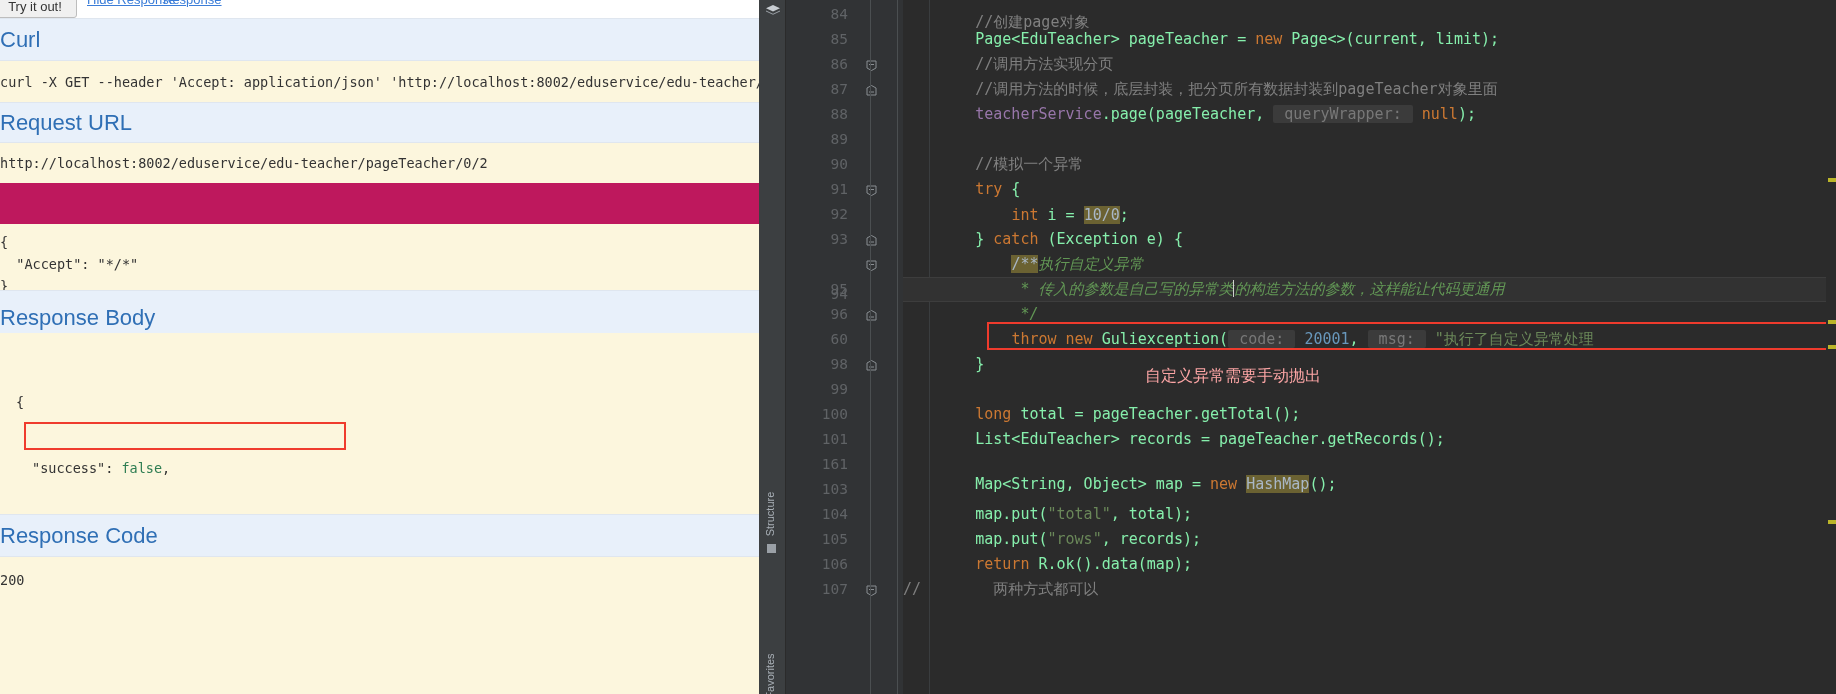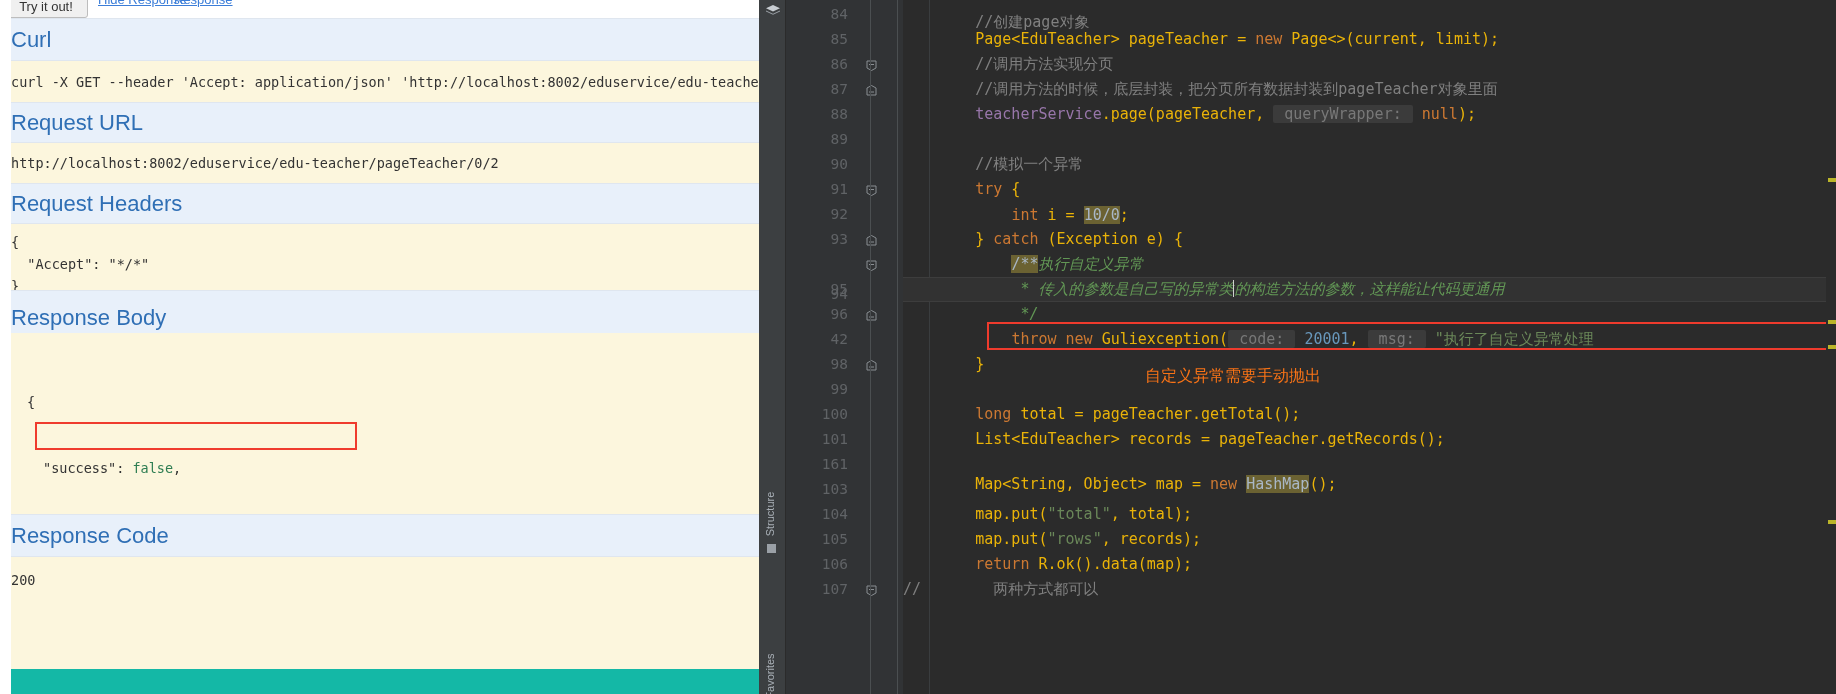--- a/index.html
+++ b/index.html
@@ -6,23 +6,23 @@
   html, body {
     width: 1836px; height: 694px;
     overflow: hidden;
     background: #ffffff;
     font-family: "Liberation Sans", sans-serif;
   }
   .page { position: relative; width: 1836px; height: 694px; }
 
   
   .swagger {
-    position: absolute; left: 11px; top: 0;
+    position: absolute; left: 0; top: 0;
     width: 759px; height: 694px;
-    background: #14b8a6;
+    background: #be185d;
     overflow: hidden;
   }
   .sw-tabs {
     position: absolute; left: 0; top: 0; width: 759px; height: 18px;
     background: #ffffff;
   }
   .try-btn {
     position: absolute; left: -7px; top: -16px;
     width: 84px; height: 34px;
     background: #f0f0f0;
@@ -165,28 +165,28 @@
     position: absolute; left: 0; width: 933px; height: 25px;
     background: #323232;
     border-top: 1px solid #3d3d3d;
     border-bottom: 1px solid #3d3d3d;
   }
   .k  { color: #cc7832; }       
   .cm { color: #808080; }       
   .jd { color: #629755; font-style: italic; } 
   .st { color: #6a8759; }       
   .nu { color: #6897bb; }       
-  .cl { color: #eab308; }
+  .cl { color: #86efac; }
   .fld{ color: #9876aa; }       
   .hint {
     color: #787878; background: #3b3b3b;
     border-radius: 2px; padding: 0 2px;
   }
   .srch { background: #6b6232; color: #a9b7c6; }
-  .annot-green { color: #f97316; font-family: "Liberation Sans", sans-serif; font-size: 16px; }
+  .annot-green { color: #fca5a5; font-family: "Liberation Sans", sans-serif; font-size: 16px; }
   .caret {
     display: inline-block; width: 1px; height: 17px;
     background: #d0d0d0; vertical-align: -3px;
   }
   .stripe {
     position: absolute; right: 0; width: 8px; height: 4px;
   }
   .scrollbar-col {
     position: absolute; right: 0; top: 0; width: 10px; height: 694px;
     background: #2b2b2b;
@@ -208,38 +208,37 @@
       <div class="tab-link a">Hide Response</div>
       <div class="tab-link b">Response</div>
     </div>
 
     <div class="sw-section-head" style="top:18px;height:43px;font-size:22px;">Curl</div>
     <div class="sw-code" style="top:61px;height:41px;padding-top:10px;">curl -X GET --header 'Accept: application/json' 'http://localhost:8002/eduservice/edu-teacher/pageTe</div>
 
     <div class="sw-section-head" style="top:102px;height:41px;font-size:22px;">Request URL</div>
     <div class="sw-code" style="top:143px;height:40px;padding-top:9px;">http://localhost:8002/eduservice/edu-teacher/pageTeacher/0/2</div>
 
-    <div class="sw-section-head" style="top:183px;height:41px;font-size:22px;">Request Headers</div>
     <div class="sw-code" style="top:224px;height:66px;padding-top:7px;">{
   "Accept": "*/*"
 }</div>
 
     <div class="sw-section-head" style="top:290px;height:55px;font-size:22px;">Response Body</div>
     <div class="sw-code" style="top:333px;height:181px;padding-top:14px;">
       <span class="ln" style="padding-left:16px;">{</span>
       <span class="ln" style="padding-left:32px;"><span class="tok-key">"success"</span><span>: </span><span class="tok-false">false</span><span>,</span></span>
       
       
       
       
     </div>
     <div class="hl-box" style="left:24px; top:422px; width:322px; height:28px;"></div>
 
     <div class="sw-section-head" style="top:514px;height:43px;font-size:22px;">Response Code</div>
-    <div class="sw-code" style="top:557px;height:112px;padding-top:12px;">200</div>
+    <div class="sw-code" style="top:557px;height:137px;padding-top:12px;">200</div>
   </div>
 
   <div class="ide-divider"></div>
 
   <div class="ide">
 
     <div class="ide-toolwin">
       <div class="tw-icon">
         <svg width="16" height="13" viewBox="0 0 16 13">
           <path d="M8 1 L15 4.2 L8 7.4 L1 4.2 Z" fill="#c8cdd2"></path>
@@ -263,21 +262,21 @@
         <div class="lnum" style="top: 77px;">87</div>
         <div class="lnum" style="top: 102px;">88</div>
         <div class="lnum" style="top: 127px;">89</div>
         <div class="lnum" style="top: 152px;">90</div>
         <div class="lnum" style="top: 177px;">91</div>
         <div class="lnum" style="top: 202px;">92</div>
         <div class="lnum" style="top: 227px;">93</div>
         <div class="lnum" style="top: 255px; margin-top: 27px;">94</div>
         <div class="lnum" style="top: 277px;">95</div>
         <div class="lnum" style="top: 302px;">96</div>
-        <div class="lnum" style="top: 327px;">42</div>
+        <div class="lnum" style="top: 327px;">60</div>
         <div class="lnum" style="top: 352px;">98</div>
         <div class="lnum" style="top: 377px;">99</div>
         <div class="lnum" style="top: 402px;">100</div>
         <div class="lnum" style="top: 427px;">101</div>
         <div class="lnum" style="top: 452px;">161</div>
         <div class="lnum" style="top: 477px;">103</div>
         <div class="lnum" style="top: 502px;">104</div>
         <div class="lnum" style="top: 527px;">105</div>
         <div class="lnum" style="top: 552px;">106</div>
         <div class="lnum" style="top: 577px;">107</div>

